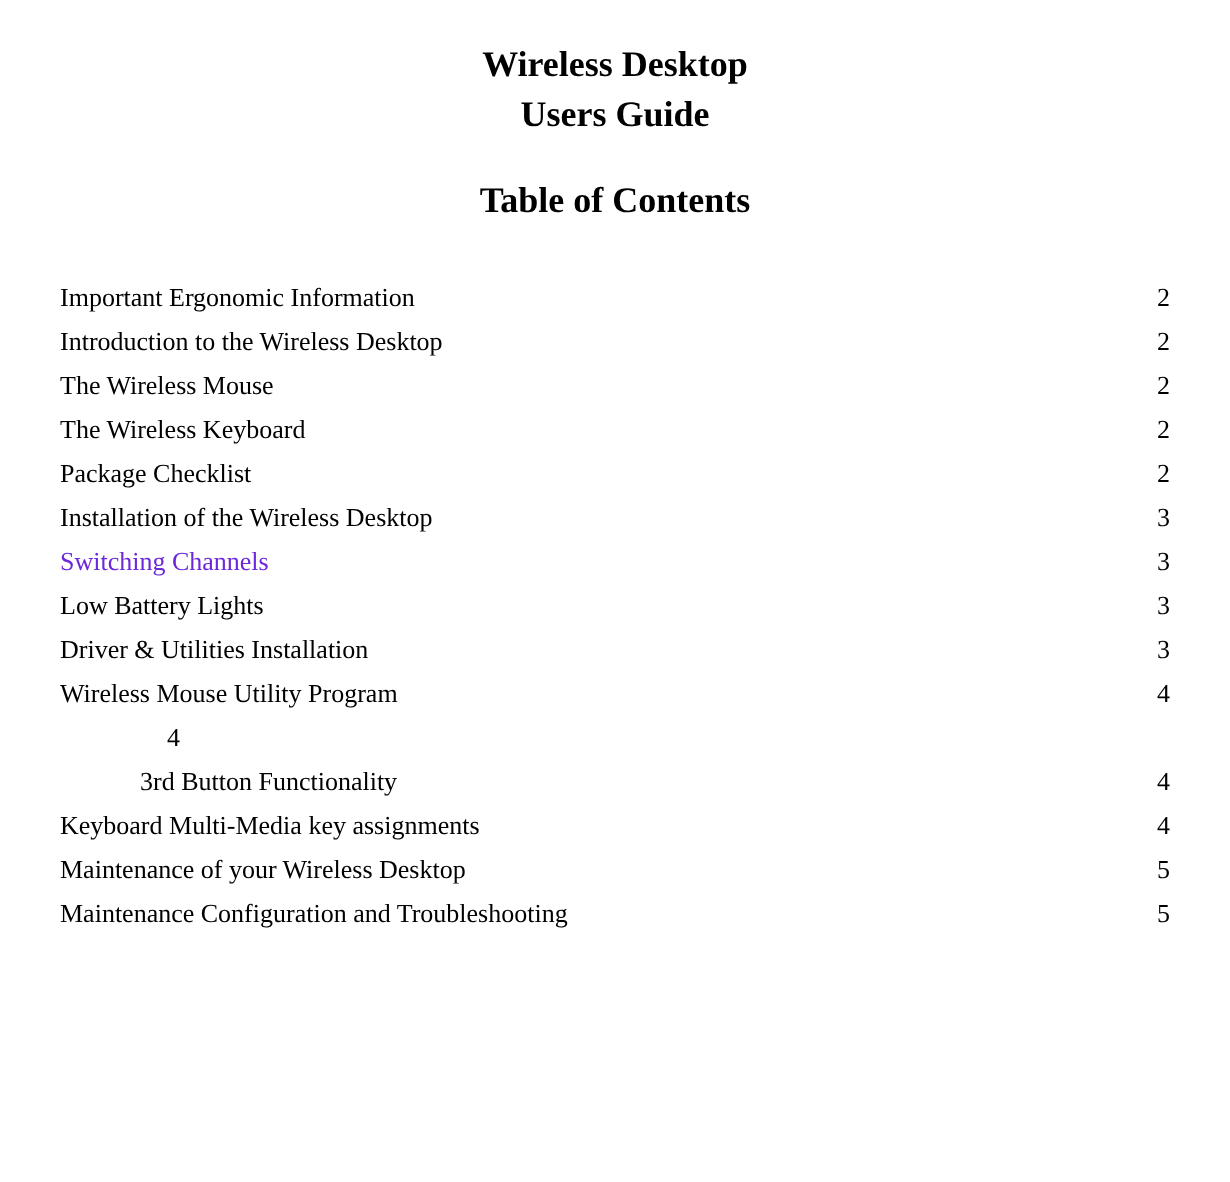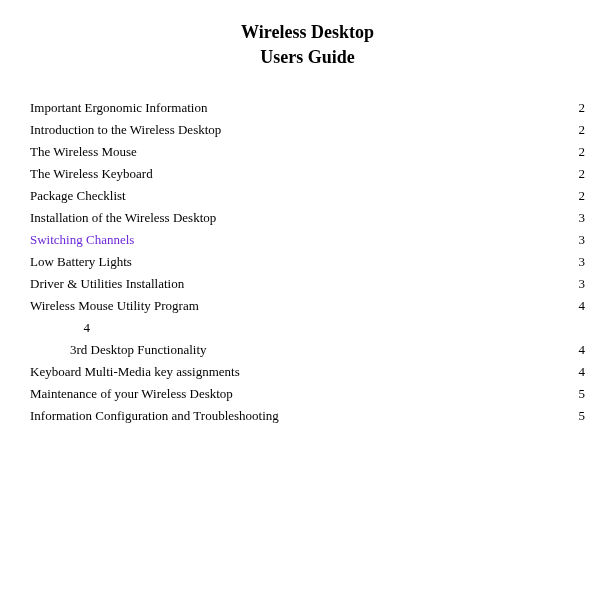--- a/index.html
+++ b/index.html
@@ -72,20 +72,21 @@
   </style>
 </head>
 <body>
 
 <div class="page">
   <div class="header">
     <div class="main-title">
       <div>Wireless Desktop</div>
       <div>Users Guide</div>
     </div>
+    <div class="toc-title">Table of Contents</div>
   </div>
 
   <div class="toc-section" id="toc-container">
   <div class="toc-entry">
         <span class="toc-label">Important Ergonomic Information</span>
         <span class="toc-page">2</span>
       </div>
       <div class="toc-entry">
         <span class="toc-label">Introduction to the Wireless Desktop</span>
         <span class="toc-page">2</span>
@@ -119,29 +120,29 @@
         <span class="toc-page">3</span>
       </div>
       <div class="toc-entry">
         <span class="toc-label">Wireless Mouse Utility Program</span>
         <span class="toc-page">4</span>
       </div>
       <div class="toc-entry indented">
         <span class="toc-page">4</span>
       </div>
       <div class="toc-entry indented">
-        <span class="toc-label">3rd Desktop Functionality</span>
+        <span class="toc-label">3rd Button Functionality</span>
         <span class="toc-page">4</span>
       </div>
       <div class="toc-entry">
         <span class="toc-label">Keyboard Multi-Media key assignments</span>
         <span class="toc-page">4</span>
       </div>
       <div class="toc-entry">
         <span class="toc-label">Maintenance of your Wireless Desktop</span>
         <span class="toc-page">5</span>
       </div>
       <div class="toc-entry">
-        <span class="toc-label">Information Configuration and Troubleshooting</span>
+        <span class="toc-label">Maintenance Configuration and Troubleshooting</span>
         <span class="toc-page">5</span>
       </div>
     </div>
 </div>
 
 </body></html>

